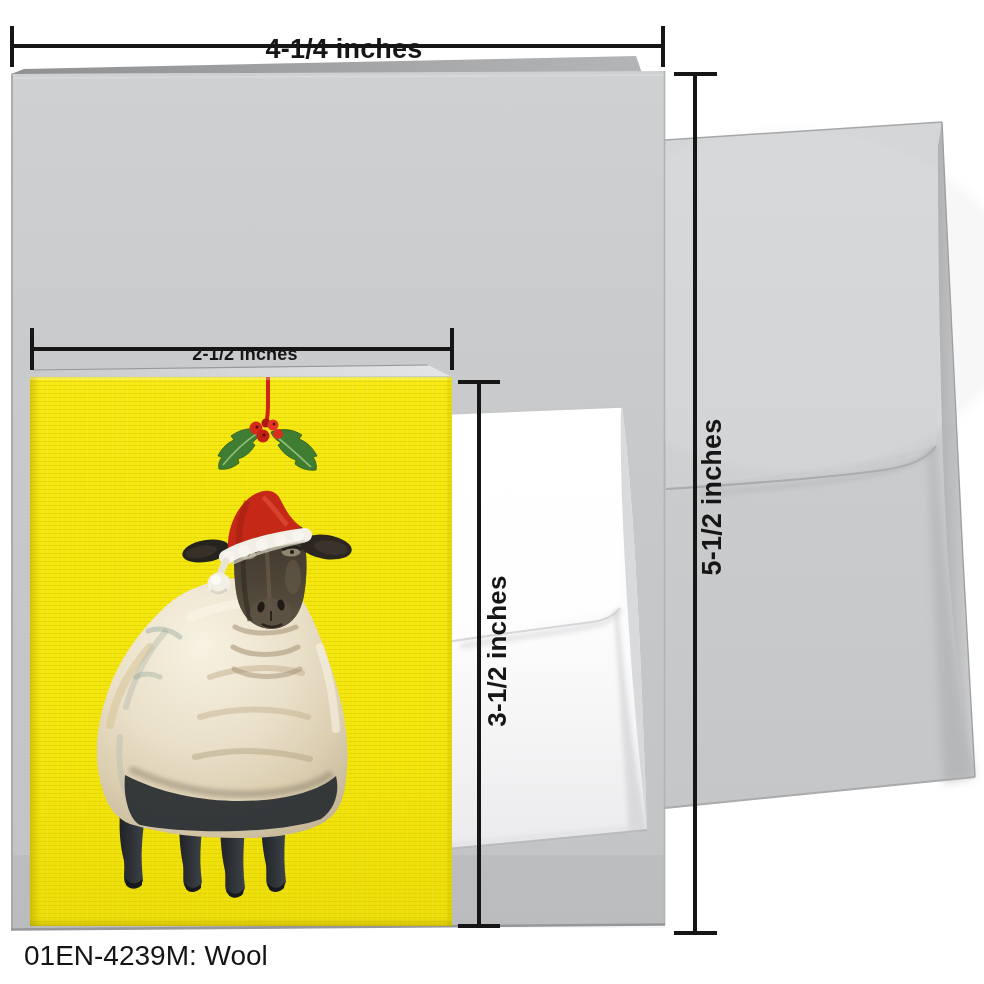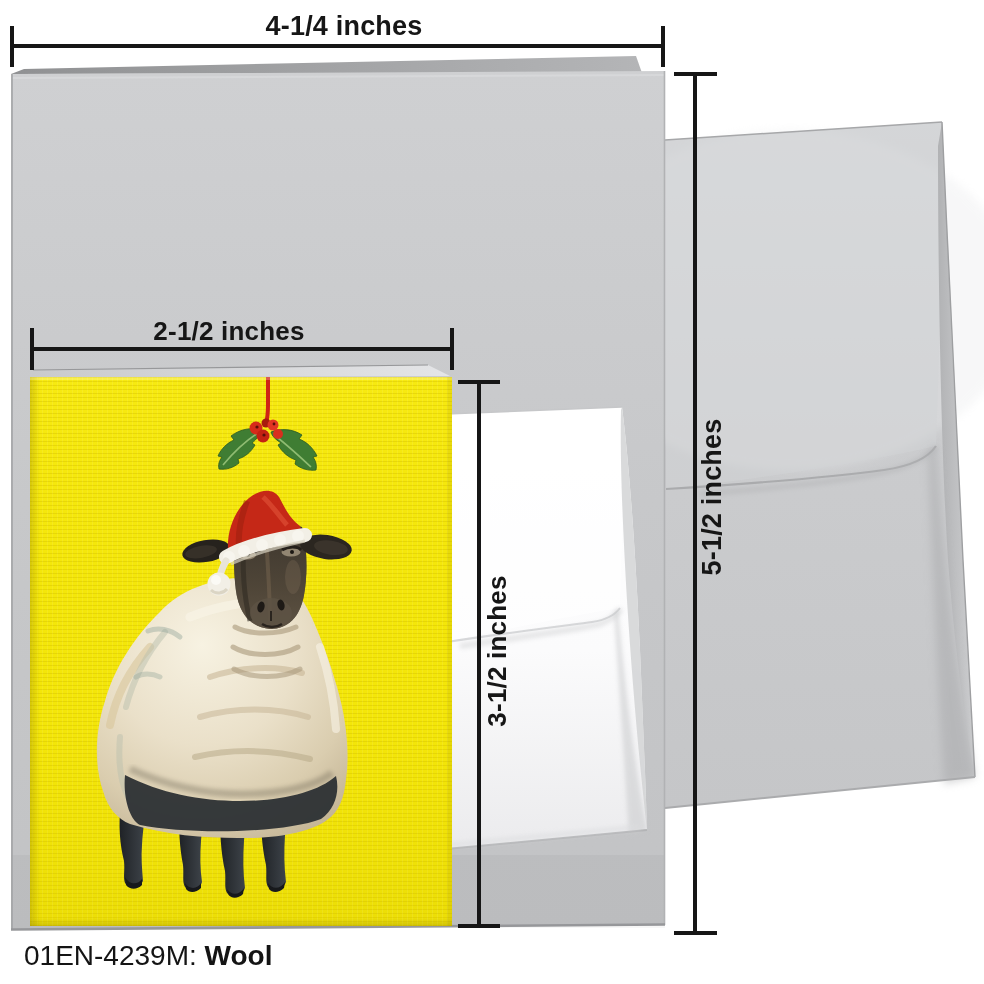--- a/index.html
+++ b/index.html
@@ -5,31 +5,31 @@
   html,body{margin:0;padding:0;background:#ffffff;}
   .stage{
     position:relative;width:984px;height:984px;overflow:hidden;background:#ffffff;
     font-family:"Liberation Sans", sans-serif;
   }
   .scene{position:absolute;left:0;top:0;width:984px;height:984px;display:block;}
   .dim-label{
     position:absolute;color:#161616;font-weight:700;font-size:27px;line-height:30px;
     white-space:nowrap;letter-spacing:0.2px;
   }
-  .dim-label.center-x{transform:translateX(-50%);}
+  .dim-label.center-x{transform:translateX(-50%);margin-top:23px;}
   .dim-label.rot{transform:translate(-50%,-50%) rotate(-90deg);}
   #lbl-card-width{left:344px;top:11px;}
   #lbl-card-height{left:712px;top:497px;font-size:27px;}
-  #lbl-mini-width{left:229px;top:316px;font-size:26px;text-align:right;}
+  #lbl-mini-width{left:245px;top:316px;font-size:18px;text-align:right;}
   #lbl-mini-height{left:497px;top:651px;font-size:26px;}
   .caption{
     position:absolute;left:24px;top:940px;color:#141414;
     font-size:28px;line-height:32px;font-weight:400;white-space:nowrap;
   }
-  .caption .bold{font-weight:700;}
+  .caption .bold{font-weight:400;}
 </style>
 </head>
 <body>
 
 <div class="stage">
 
   <svg class="scene" viewBox="0 0 984 984" xmlns="http://www.w3.org/2000/svg">
     <defs>
       <linearGradient id="gCard" x1="0" y1="0" x2="0" y2="1">
         <stop offset="0" stop-color="#cfd0d2"></stop>

